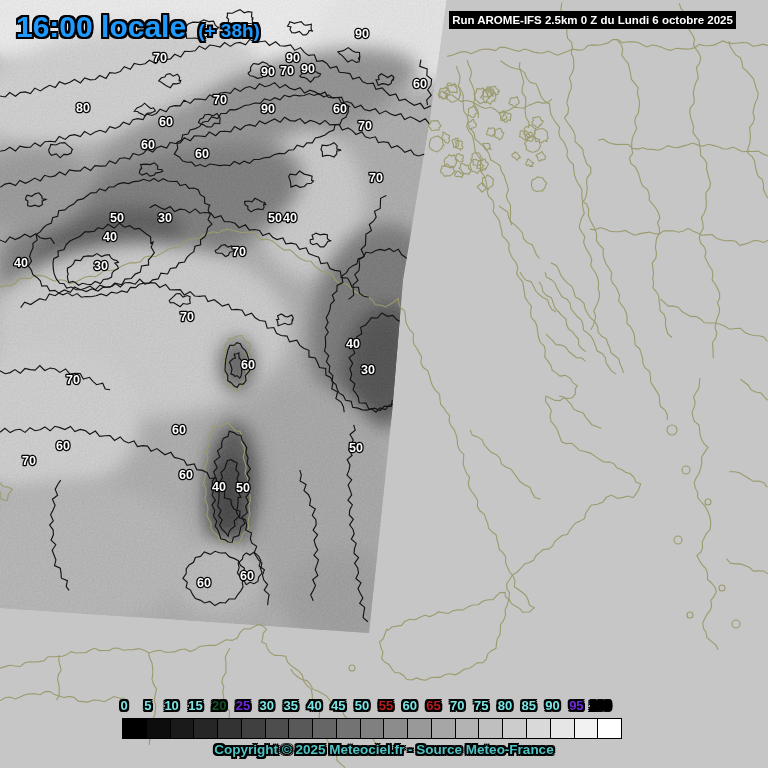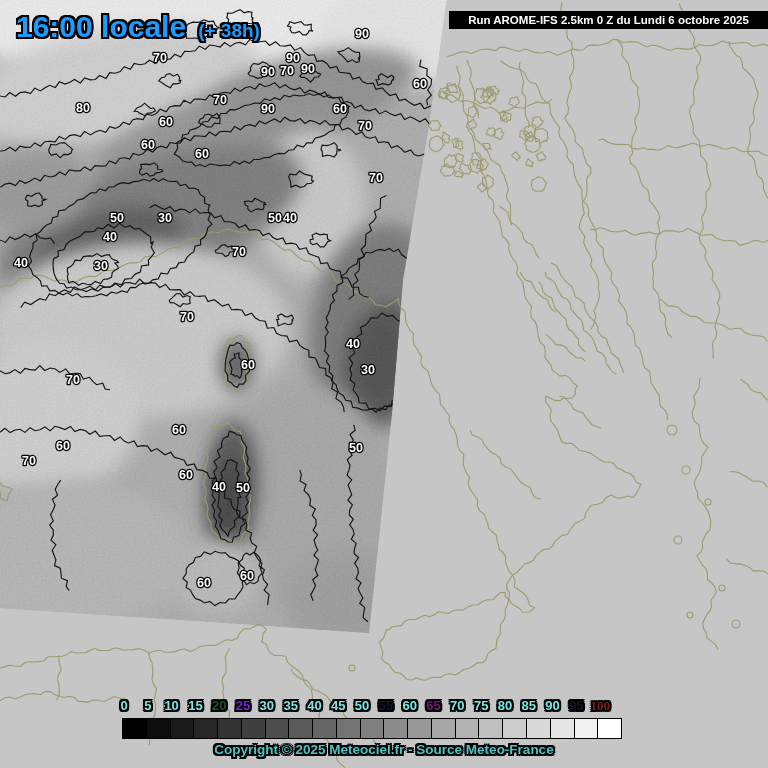--- a/index.html
+++ b/index.html
@@ -8,21 +8,21 @@
   #mapsvg{position:absolute;left:0;top:0;}
   .outl{text-shadow:-1px -1px 0 #000,1px -1px 0 #000,-1px 1px 0 #000,1px 1px 0 #000,
         -2px 0 0 #000,2px 0 0 #000,0 -2px 0 #000,0 2px 0 #000,
         -2px -2px 0 #000,2px -2px 0 #000,-2px 2px 0 #000,2px 2px 0 #000;}
   #hdr{position:absolute;left:16px;top:9px;z-index:5;}
   #date-line{font-size:18px;font-weight:bold;letter-spacing:0px;}
   #time-row{display:flex;align-items:baseline;margin-top:1px;}
   #time-main{font-size:30px;font-weight:bold;}
   #time-off{font-size:19px;font-weight:bold;margin-left:12px;}
   #var-line{font-size:18px;font-weight:bold;margin-top:9px;}
-  #runbar{position:absolute;left:449px;top:11px;width:319px;height:18px;z-index:5;
+  #runbar{position:absolute;left:449px;top:11px;width:287px;height:18px;z-index:5;
           background:#000;color:#fff;font-size:11.5px;font-weight:bold;line-height:18px;
           text-align:center;white-space:nowrap;}
   #scalewrap{position:absolute;left:0;top:698px;width:768px;z-index:5;}
   #ticks{position:relative;height:17px;}
   .tick{position:absolute;transform:translateX(-50%);font-size:13px;font-weight:bold;}
   #bar{position:absolute;left:122px;top:20px;width:500px;height:21px;
        border:1px solid #000;display:flex;box-sizing:border-box;}
   .cell{flex:1 1 auto;border-left:1px solid #000;}
   .cell:first-child{border-left:none;}
   #copyright{position:absolute;left:0;top:44px;width:768px;text-align:center;
@@ -265,30 +265,30 @@
         <span class="tick outl" style="left: 147.81px; color: rgb(122, 230, 230);">5</span>
         <span class="tick outl" style="left: 171.619px; color: rgb(122, 230, 230);">10</span>
         <span class="tick outl" style="left: 195.429px; color: rgb(122, 230, 230);">15</span>
         <span class="tick outl" style="left: 219.238px; color: #14532d;">20</span>
         <span class="tick outl" style="left: 243.048px; color: #6d28d9;">25</span>
         <span class="tick outl" style="left: 266.857px; color: rgb(122, 230, 230);">30</span>
         <span class="tick outl" style="left: 290.667px; color: rgb(122, 230, 230);">35</span>
         <span class="tick outl" style="left: 314.476px; color: rgb(122, 230, 230);">40</span>
         <span class="tick outl" style="left: 338.286px; color: rgb(122, 230, 230);">45</span>
         <span class="tick outl" style="left: 362.095px; color: rgb(122, 230, 230);">50</span>
-        <span class="tick outl" style="left: 385.905px; color: #0f172a;">55</span>
+        <span class="tick outl" style="left: 385.905px; color: #b91c1c;">55</span>
         <span class="tick outl" style="left: 409.714px; color: rgb(122, 230, 230);">60</span>
-        <span class="tick outl" style="left: 433.524px; color: #701a75;">65</span>
+        <span class="tick outl" style="left: 433.524px; color: #b91c1c;">65</span>
         <span class="tick outl" style="left: 457.333px; color: rgb(122, 230, 230);">70</span>
         <span class="tick outl" style="left: 481.143px; color: rgb(122, 230, 230);">75</span>
         <span class="tick outl" style="left: 504.952px; color: rgb(122, 230, 230);">80</span>
         <span class="tick outl" style="left: 528.762px; color: rgb(122, 230, 230);">85</span>
         <span class="tick outl" style="left: 552.571px; color: rgb(122, 230, 230);">90</span>
-        <span class="tick outl" style="left: 576.381px; color: #0f172a;">95</span>
-        <span class="tick outl" style="left: 600.19px; color: #7f1d1d; font-family: Liberation Serif, serif;">100</span>
+        <span class="tick outl" style="left: 576.381px; color: #6d28d9;">95</span>
+        <span class="tick outl" style="left: 600.19px; color: #000000;">100</span>
       </div>
     <div id="bar">
         <span class="cell" style="background: rgb(0, 0, 0);"></span>
         <span class="cell" style="background: rgb(13, 13, 13);"></span>
         <span class="cell" style="background: rgb(26, 26, 26);"></span>
         <span class="cell" style="background: rgb(38, 38, 38);"></span>
         <span class="cell" style="background: rgb(51, 51, 51);"></span>
         <span class="cell" style="background: rgb(64, 64, 64);"></span>
         <span class="cell" style="background: rgb(77, 77, 77);"></span>
         <span class="cell" style="background: rgb(89, 89, 89);"></span>

